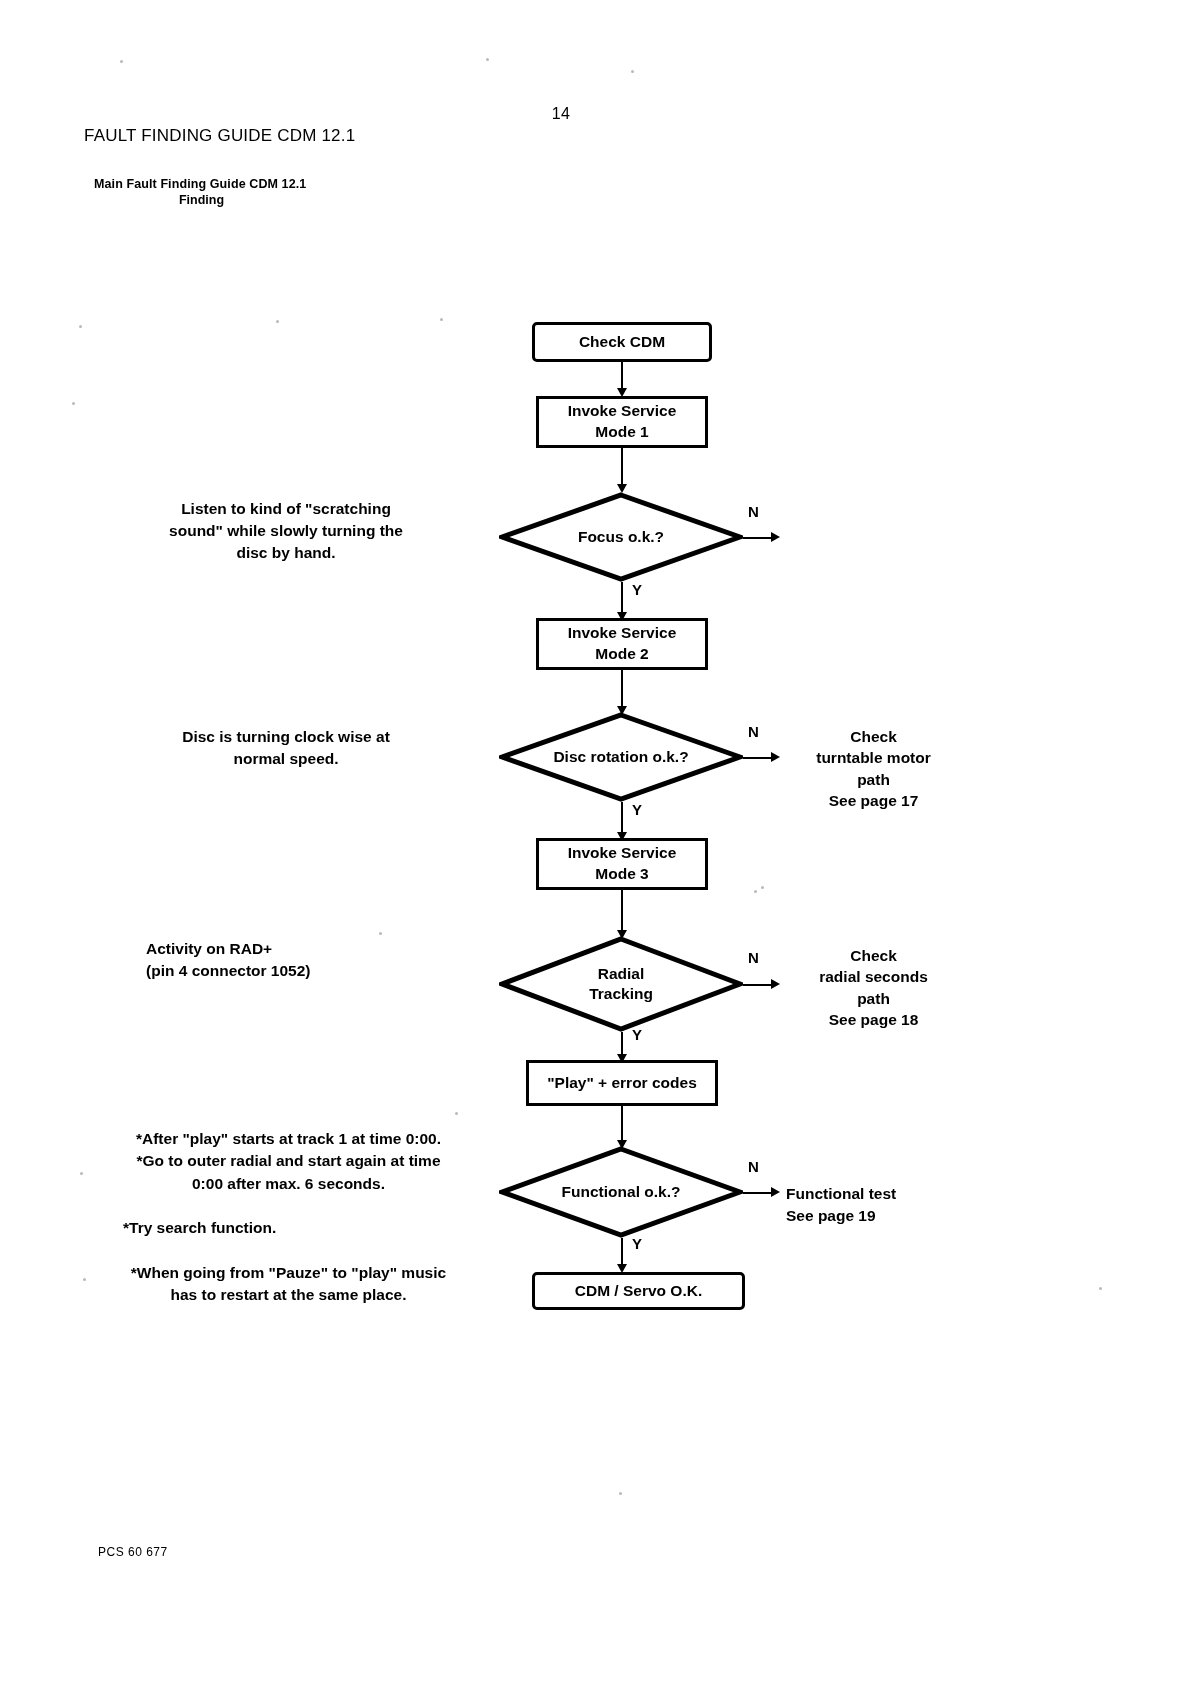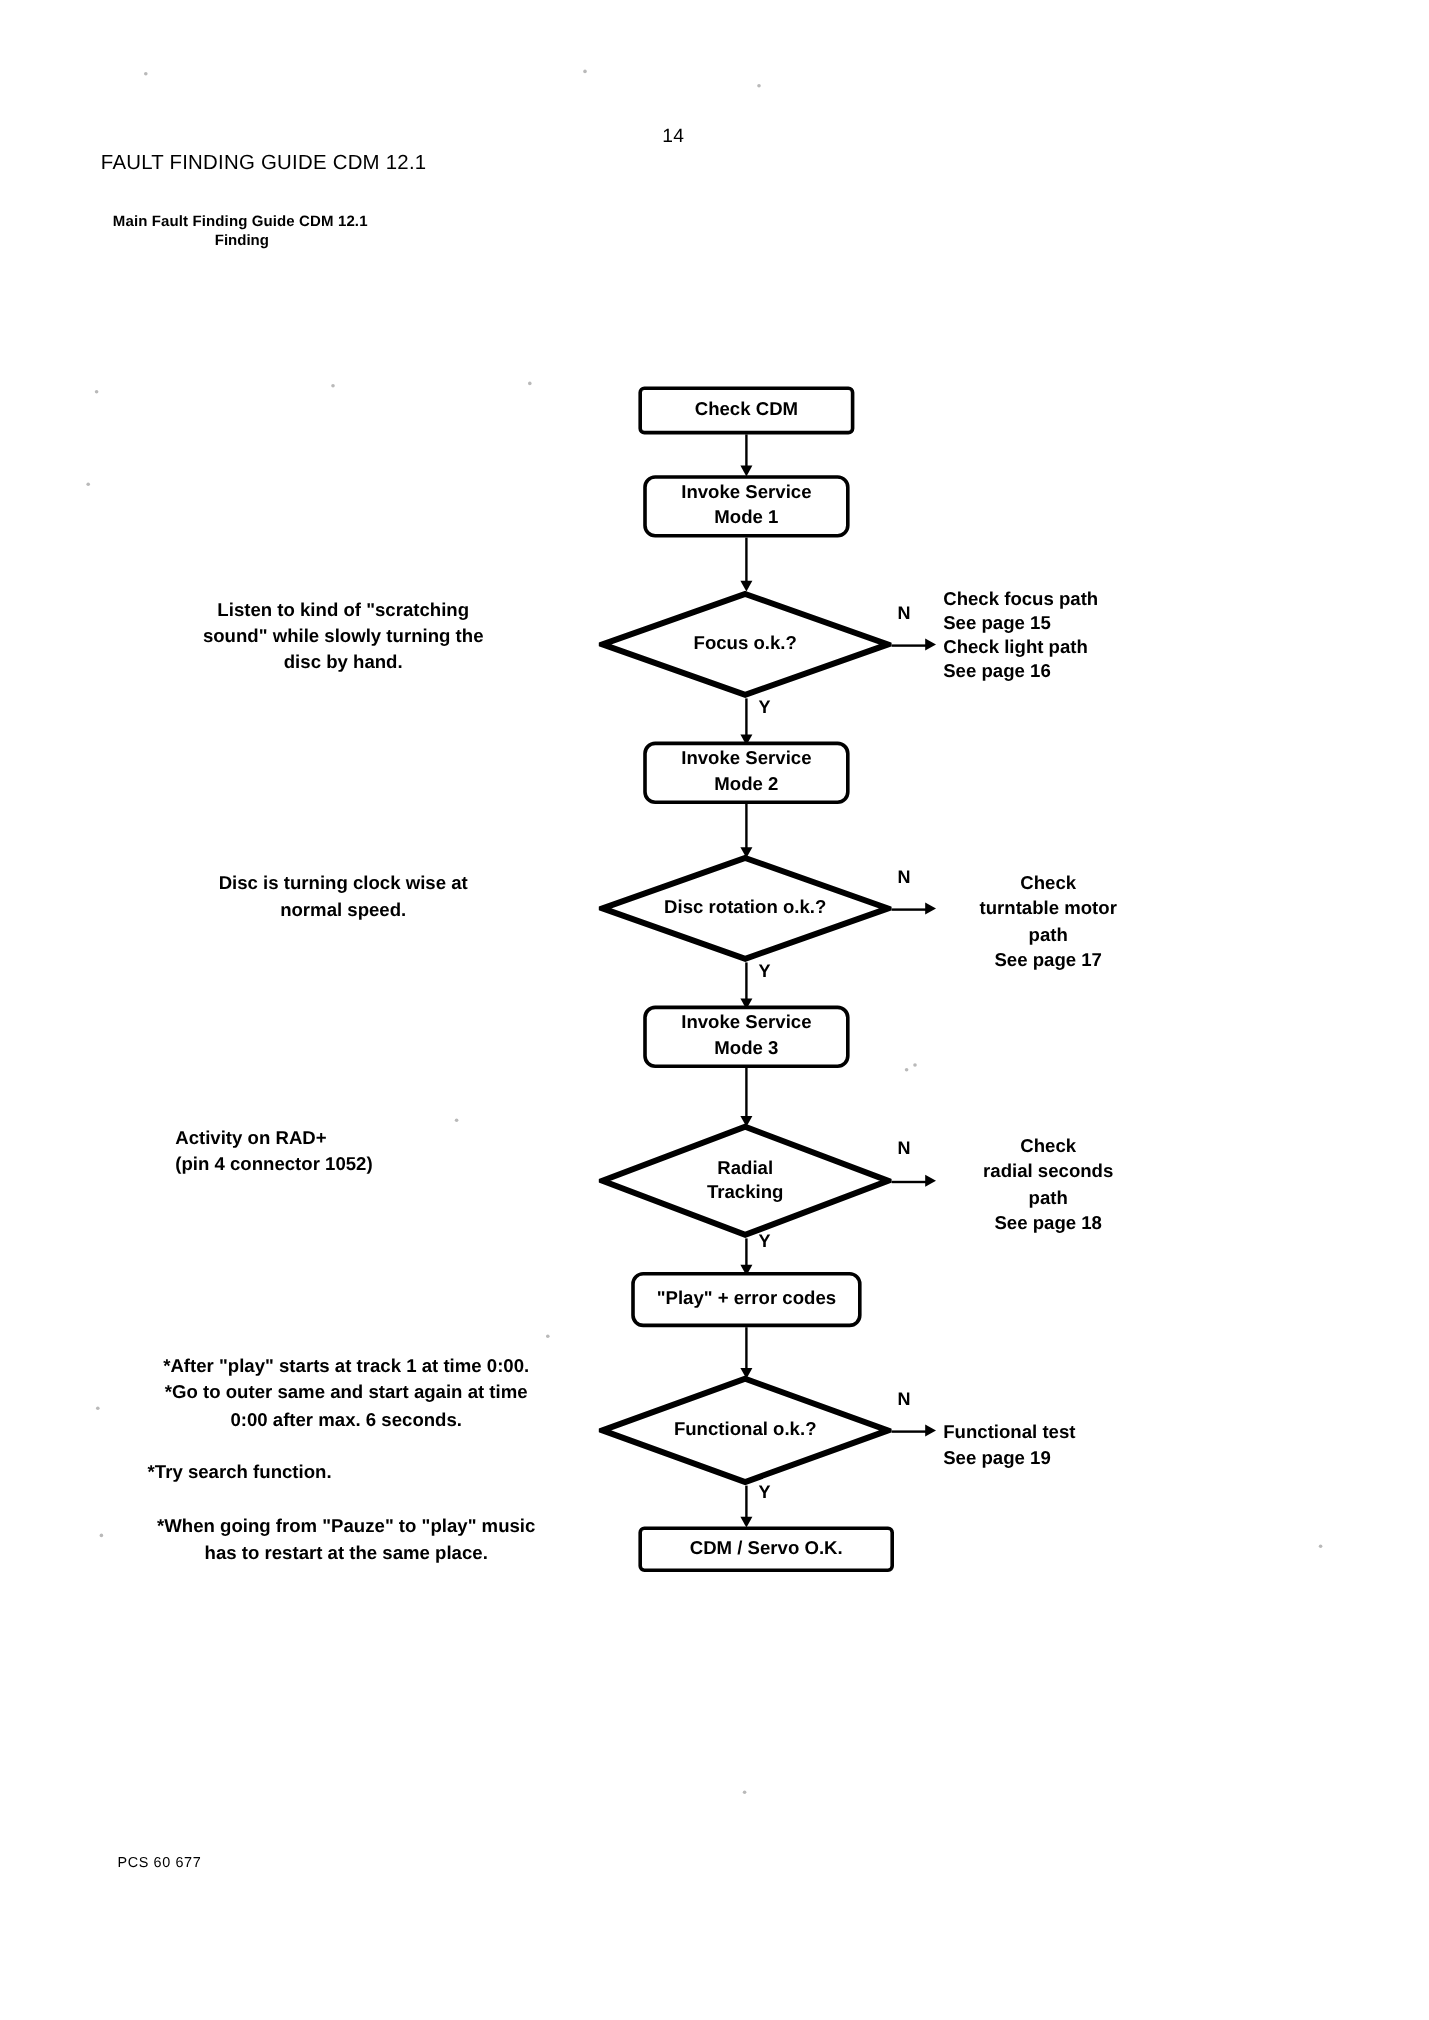--- a/index.html
+++ b/index.html
@@ -70,21 +70,20 @@
     box-sizing: border-box;
     display: flex;
     align-items: center;
     justify-content: center;
     text-align: center;
     font-size: 15.5px;
     font-weight: bold;
     line-height: 1.35;
     background: #ffffff;
     color: #000;
-    border-radius: 10px;
   }
   .terminal {
     border: 3px solid #000;
     border-radius: 5px;
   }
   .process {
     border: 3px solid #000;
   }
 
   
@@ -317,26 +316,20 @@
   <div class="ann-left" style="left:110px; top:726px; width:280px;">
     <div>Disc is turning clock wise at</div>
     <div>normal speed.</div>
   </div>
 
   <div class="ann-left" style="left:110px; top:938px; width:290px; text-align:left;">
     <div>Activity on RAD+</div>
     <div>(pin 4 connector 1052)</div>
   </div>
 
-  <div class="ann-right-left" style="left:750px; top:490px; width:210px;">
-    <div>Check focus path</div>
-    <div>See page 15</div>
-    <div>Check light path</div>
-    <div>See page 16</div>
-  </div>
 
   <div class="ann-right-center" style="left:740px; top:726px; width:195px;">
     <div>Check</div>
     <div>turntable motor</div>
     <div>path</div>
     <div>See page 17</div>
   </div>
 
   <div class="ann-right-center" style="left:740px; top:945px; width:195px;">
     <div>Check</div>
@@ -346,21 +339,21 @@
   </div>
 
   <div class="ann-right-left" style="left:750px; top:1183px; width:200px; line-height:1.45;">
     <div>Functional test</div>
     <div>See page 19</div>
   </div>
 
   <div class="notes" style="left:75px; top:1128px; width:355px;">
     <div class="note-block">
       <div>*After "play" starts at track 1 at time 0:00.</div>
-      <div>*Go to outer same and start again at time</div>
+      <div>*Go to outer radial and start again at time</div>
       <div>0:00 after max. 6 seconds.</div>
     </div>
     <div class="note-block" style="text-align:left; padding-left:12px;">
       <div>*Try search function.</div>
     </div>
     <div class="note-block">
       <div>*When going from "Pauze" to "play" music</div>
       <div>has to restart at the same place.</div>
     </div>
   </div>

